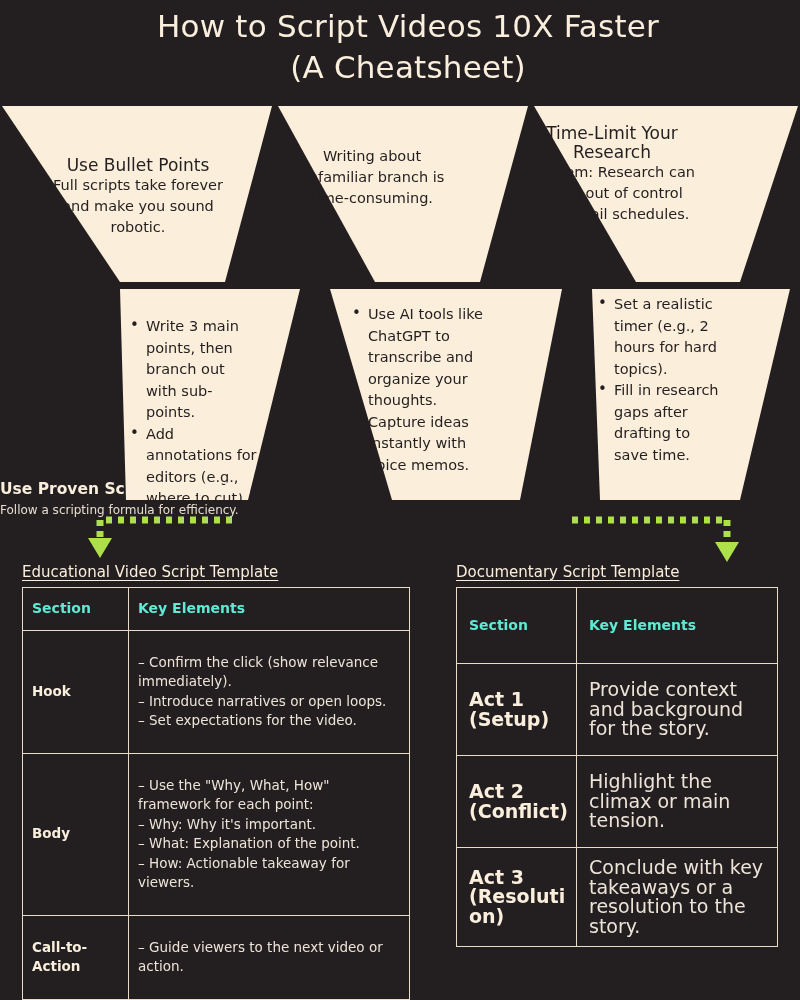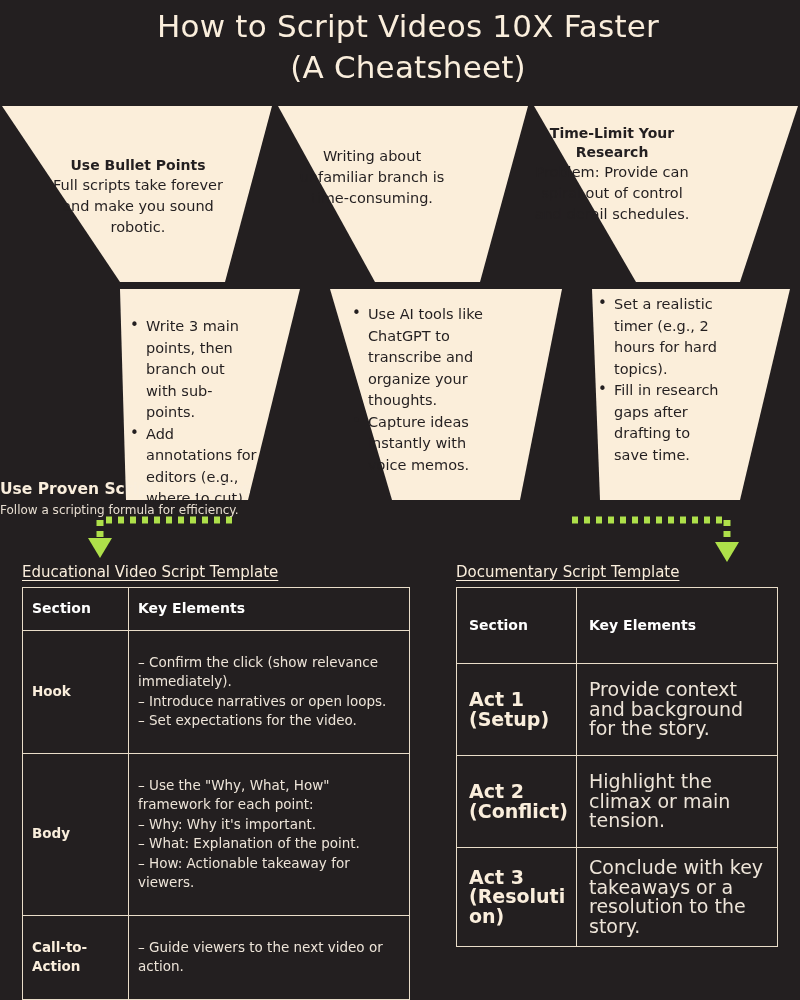--- a/index.html
+++ b/index.html
@@ -37,22 +37,22 @@
   }
   .funnel-svg { position: absolute; top: 0; left: 0; }
 
   .fn-text {
     position: absolute;
     text-align: center;
     color: #231f20;
     font-family: "DejaVu Sans", sans-serif;
   }
   .fn-head {
-    font-size: 14px;
-    font-weight: bold;
+    font-size: 17px;
+    font-weight: normal;
     line-height: 19px;
   }
   .fn-body {
     font-size: 14.5px;
     font-weight: 400;
     line-height: 21px;
   }
   .fn-list {
     position: absolute;
     color: #231f20;
@@ -112,21 +112,21 @@
     table-layout: fixed;
   }
   table td {
     border: 1.3px solid #e9ddc9;
     vertical-align: middle;
     color: #ede4d8;
     font-family: "DejaVu Sans", sans-serif;
   }
   .th-cell {
     font-weight: bold;
-    color: #ffffff;
+    color: #5eead4;
   }
   .sec-cell {
     font-weight: bold;
     color: #faeedc;
   }
 
   
   #tbl-left { left: 22px; top: 563px; width: 388px; }
   #tbl-left table td { padding: 22px 9px; font-size: 13.5px; line-height: 19.5px; }
   #tbl-left .th-cell { font-size: 14px; padding: 11px 9px; }
@@ -176,21 +176,21 @@
     <div class="fn-text" style="left:288px; top:42px; width:168px;">
       <div class="fn-body">Writing about unfamiliar branch is time-consuming.</div>
     </div>
     <ul class="fn-list" style="left:352px; top:200px; width:132px;">
       <li>Use AI tools like ChatGPT to transcribe and organize your thoughts.</li>
       <li>Capture ideas instantly with voice memos.</li>
     </ul>
 
     <div class="fn-text" style="left:528px; top:20px; width:168px;">
       <div class="fn-head">Time-Limit Your Research</div>
-      <div class="fn-body">Problem: Provide can spiral out of control and derail schedules.</div>
+      <div class="fn-body">Problem: Research can spiral out of control and derail schedules.</div>
     </div>
     <ul class="fn-list" style="left:598px; top:190px; width:130px;">
       <li>Set a realistic timer (e.g., 2 hours for hard topics).</li>
       <li>Fill in research gaps after drafting to save time.</li>
     </ul>
   </div>
 
   <svg id="arrows" viewBox="0 0 800 70">
     <g>
       <line x1="232" y1="20" x2="104" y2="20" stroke="#aee04a" stroke-width="7" stroke-dasharray="6 6" stroke-linecap="butt"></line>

